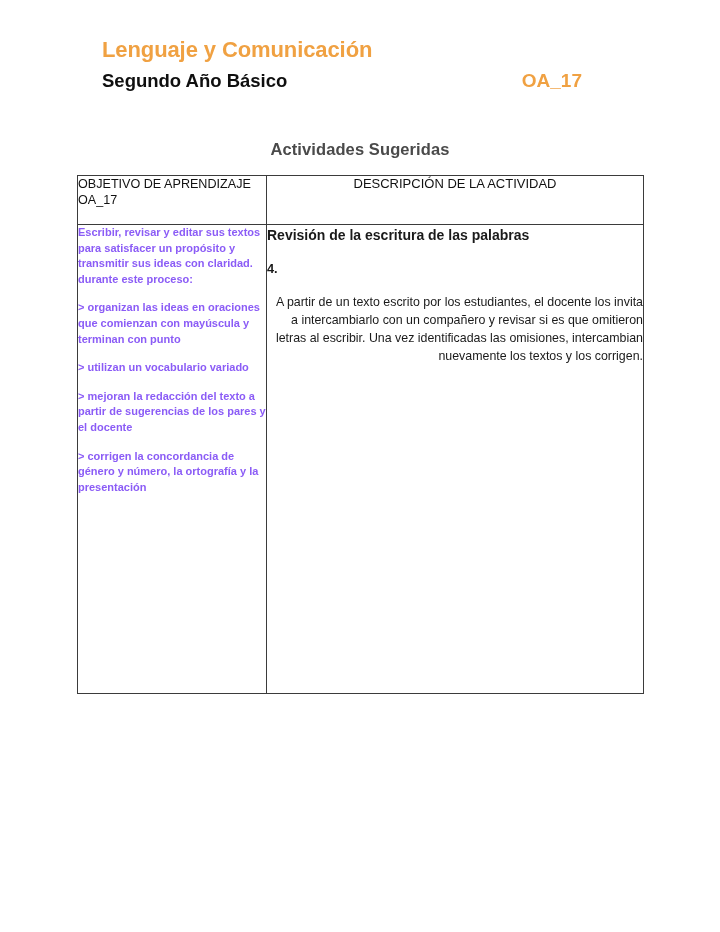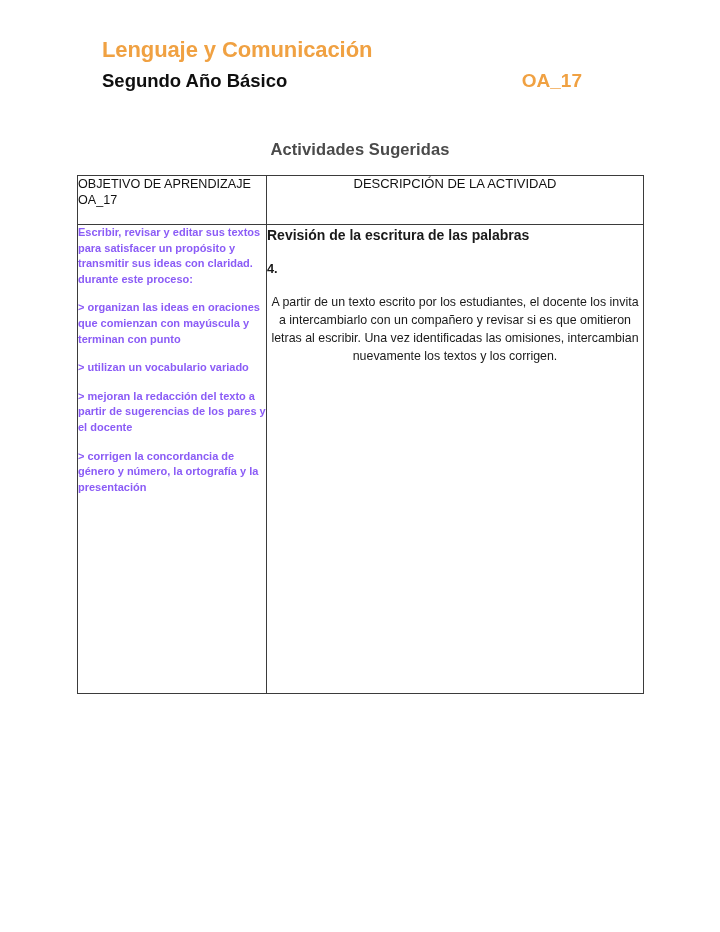--- a/index.html
+++ b/index.html
@@ -127,21 +127,21 @@
     margin: 0 0 15px 0;
     font-size: 14px;
   }
   .act-number {
     font-weight: bold;
     margin: 0 0 14px 0;
     font-size: 12.8px;
   }
   .act-body {
     margin: 0;
-    text-align: center;
+    text-align: right;
   }
 </style>
 </head>
 <body>
 
 <div class="page">
 
   <div class="header">
     <div class="doc-subject">Lenguaje y Comunicación</div>
     <div class="header-row2">

